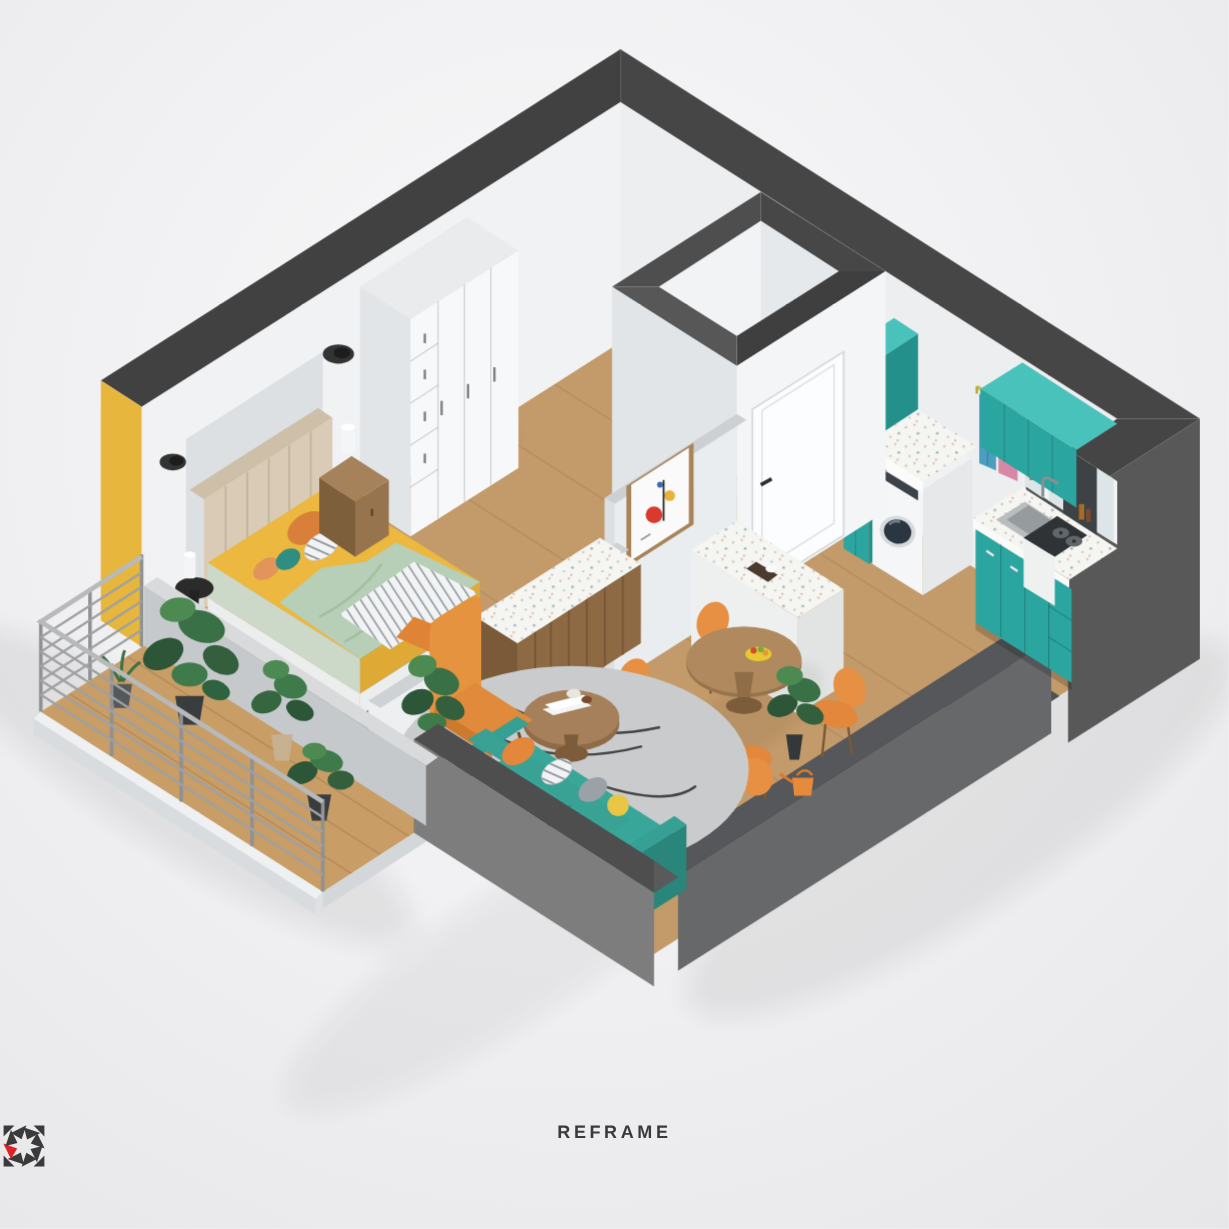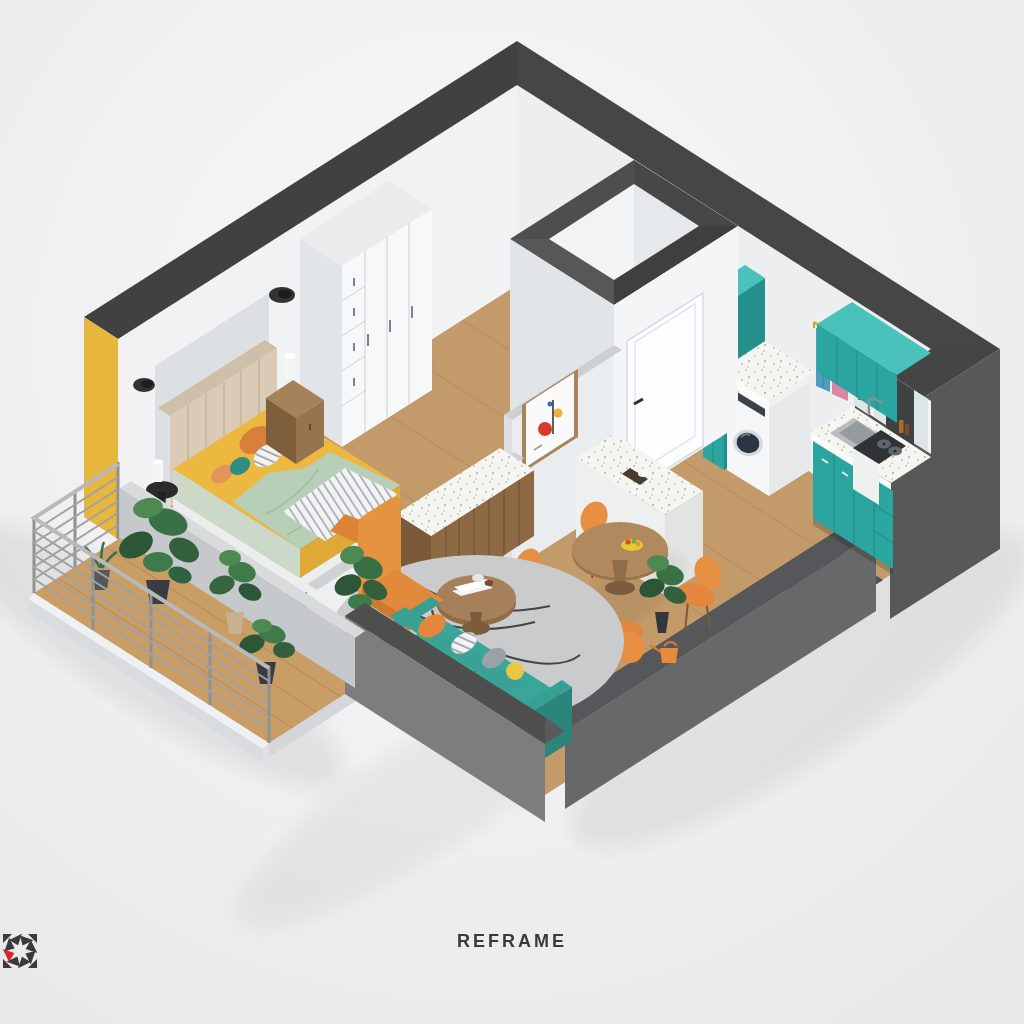--- a/index.html
+++ b/index.html
@@ -19,21 +19,21 @@
   .c-floor{fill:var(--floor_wood,#c39a6a);}
   .c-deck{fill:var(--deck_wood,#c89d66);}
   .c-ruggray{fill:var(--rug_gray,#c9cbcc);}
   .c-bedrug{fill:var(--bedroom_rug_teal,#3f9e94);}
   .c-wood{fill:var(--wood_furniture,#8e6a44);}
   .c-blue{fill:var(--clothes_blue,#4a9ec0);}
   .c-pink{fill:var(--clothes_pink,#d887a5);}
   .c-washdoor{fill:var(--washer_door,#2a3742);}
   .logo{position:absolute;left:0;right:0;bottom:72px;display:flex;align-items:center;
         justify-content:center;gap:13px;}
-  .logo-text{font-size:18px;font-weight:700;letter-spacing:3px;color:var(--logo_dark,#3a3a3a);}
+  .logo-text{font-size:15px;font-weight:700;letter-spacing:3px;color:var(--logo_dark,#3a3a3a);}
 </style>
 </head>
 <body>
 
 <div class="stage">
 <svg width="1024" height="1024" viewBox="0 0 1024 1024">
   <defs>
     <filter id="soft">
           <feGaussianBlur stdDeviation="5"></feGaussianBlur>
         </filter>

